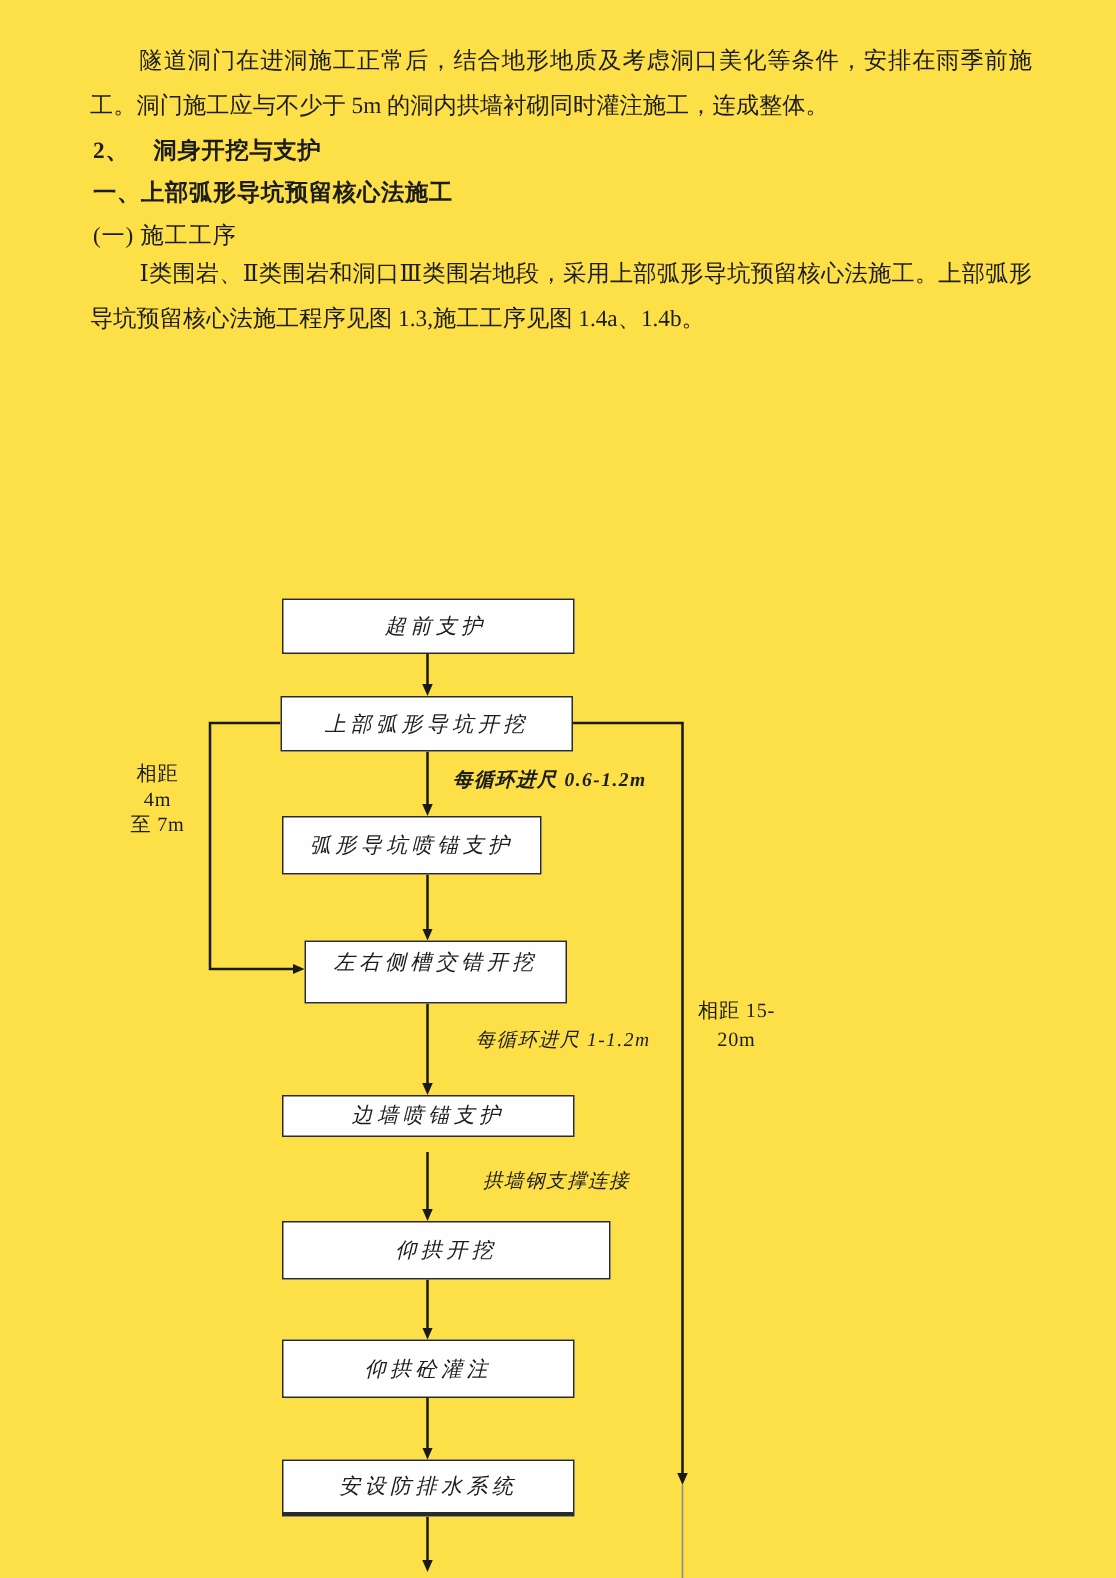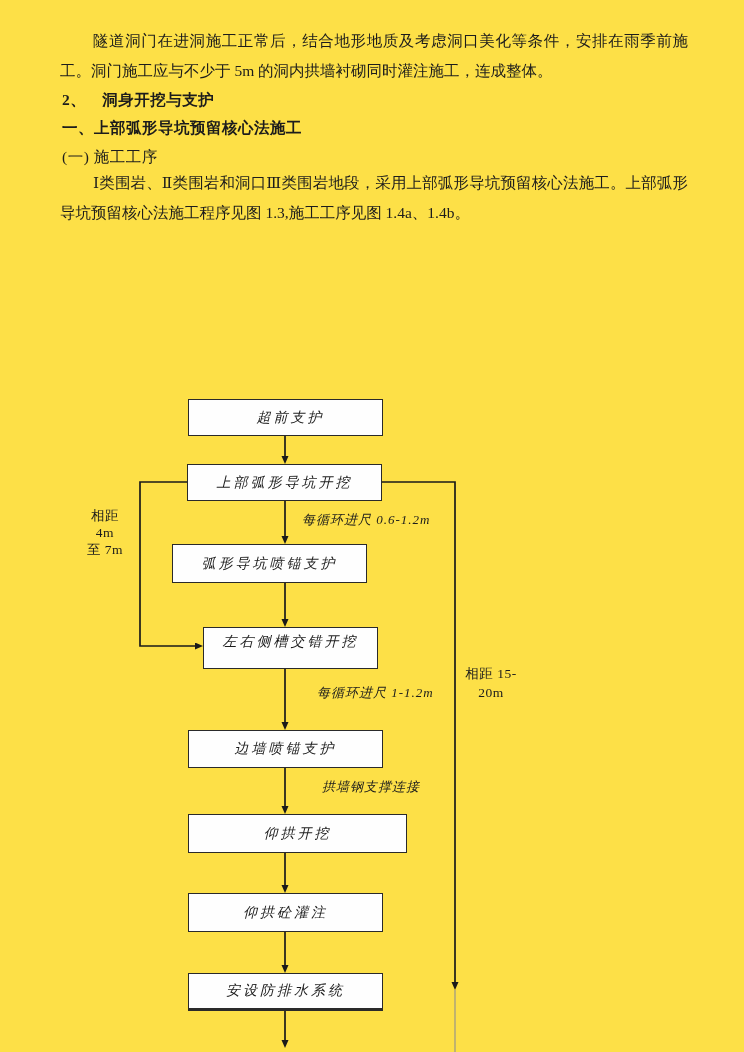--- a/index.html
+++ b/index.html
@@ -54,34 +54,34 @@
     display: flex;
     align-items: center;
     justify-content: center;
     font-size: 14px;
     font-style: italic;
     letter-spacing: 3px;
     white-space: nowrap;
   }
   #n0 { left: 188px; top: 399px; width: 195px; height: 37px; padding-left: 10px; }
   #n1 { left: 187px; top: 464px; width: 195px; height: 37px; }
-  #n2 { left: 172px; top: 544px; width: 195px; height: 39px; }
+  #n2 { left: 188px; top: 544px; width: 173px; height: 39px; }
   #n3 { left: 203px; top: 627px; width: 175px; height: 42px; padding-bottom: 12px; }
-  #n4 { left: 188px; top: 730px; width: 195px; height: 38px; }
+  #n4 { left: 188px; top: 730px; width: 195px; height: 28px; }
   #n5 { left: 188px; top: 814px; width: 219px; height: 39px; }
   #n6 { left: 188px; top: 893px; width: 195px; height: 39px; }
   #n7 { left: 188px; top: 973px; width: 195px; height: 38px; border-bottom-width: 3px; }
   .edge-label {
     position: absolute;
     font-size: 13px;
     font-style: italic;
     letter-spacing: 1px;
     white-space: nowrap;
   }
-  #el1 { left: 302px; top: 511px; }
+  #el1 { left: 302px; top: 511px; font-weight: bold; }
   #el2 { left: 317px; top: 684px; }
   #el3 { left: 322px; top: 778px; }
   .side-label {
     position: absolute;
     font-size: 13.5px;
     text-align: center;
     line-height: 17px;
     letter-spacing: 0.5px;
   }
   #sl-left  { left: 80px;  top: 507px; width: 50px; }

